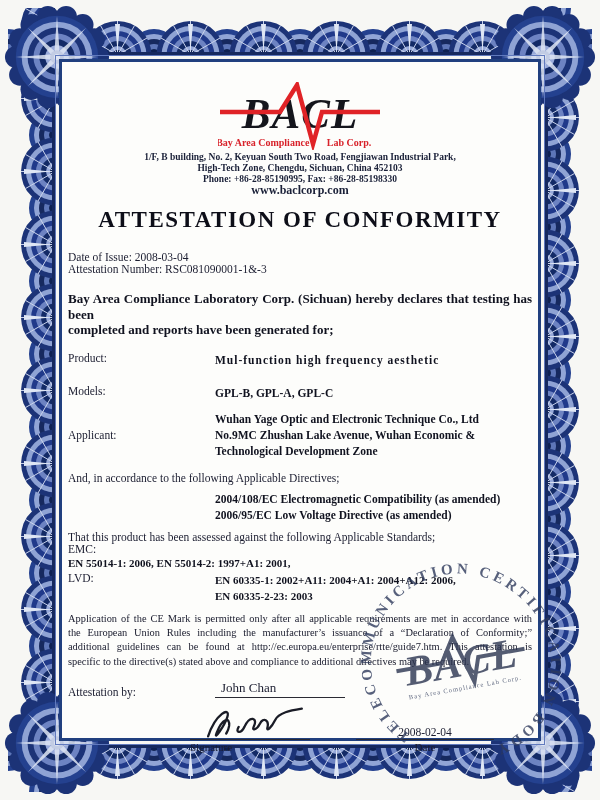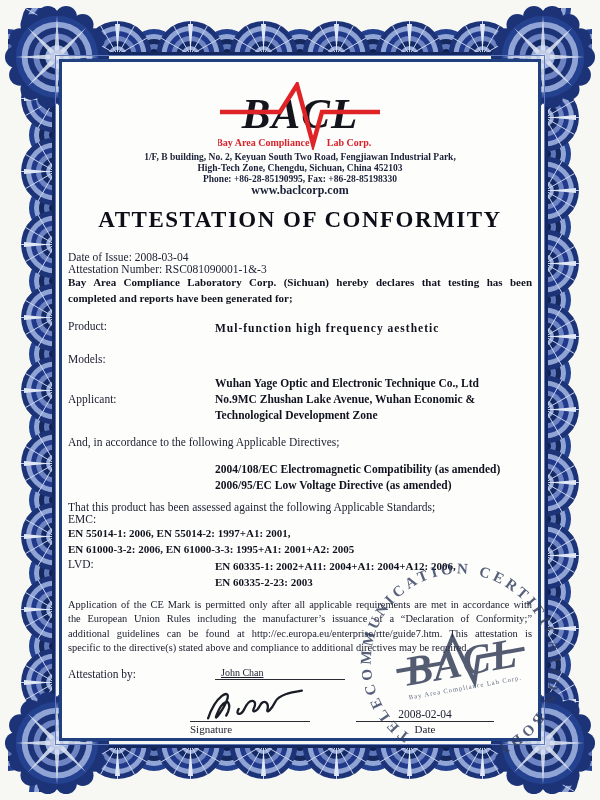--- a/index.html
+++ b/index.html
@@ -18,38 +18,38 @@
   .corner-br{left:489px;top:689px;}
   .frame-a{position:absolute;inset:55px;border:1.5px solid #6079bd;pointer-events:none;}
   .frame-b{position:absolute;inset:59px;border:3.5px solid #21407f;background:#fdfdfb;}
   .content{position:absolute;left:68px;right:68px;top:72px;bottom:58px;}
   .brand{text-align:center;margin-top:10px;}
   .brand svg{margin:0 auto;}
   .addr{margin-top:2px;text-align:center;font-weight:bold;font-size:9.5px;line-height:11px;color:#1a2038;font-family:Liberation Serif, serif;}
   .addr .www{font-size:12px;}
   .doc-title{margin-top:11px;text-align:center;font-weight:bold;font-size:23px;letter-spacing:1.5px;color:#0d0e18;}
   .meta{display:flex;margin-top:18px;font-size:11.5px;flex-direction:column;}
-  .decl{font-weight:bold;font-size:11px;line-height:15.5px;color:#10121f;}
+  .decl{margin-top:16px;font-weight:bold;font-size:13px;line-height:15.5px;color:#10121f;}
   .jline{text-align:justify;text-align-last:justify;}
   .row{display:flex;align-items:flex-start;}
   .lbl{width:147px;flex:none;font-size:11.5px;}
   .val{flex:1;font-weight:bold;font-size:11.5px;line-height:16px;color:#10121f;white-space:nowrap;}
   .val.spread{letter-spacing:1px;}
   .row-product{margin-top:14px;}
   .row-models{margin-top:17px;}
   .row-applicant{margin-top:10px;}
   .intro{margin-top:13px;font-size:11.5px;}
-  .row-directives{margin-top:13px;}
+  .row-directives{margin-top:7px;}
   .row-emc{margin-top:0;flex-direction:column;}
   .row-lvd{margin-top:1px;}
   .std-val{font-size:11px;}
   .ce{margin-top:8px;font-size:10.4px;line-height:14.4px;color:#181a2c;}
   .attest-row{display:flex;margin-top:11px;align-items:flex-end;}
   .attest-row .lbl{font-size:11.5px;}
-  .typed-name{width:122px;border-bottom:1.2px solid #2a2a33;font-size:10px;padding:0 2px 1px 6px;text-decoration:underline;}
+  .typed-name{width:122px;border-bottom:1.2px solid #2a2a33;font-size:13px;padding:0 2px 1px 6px;}
   .sig-row{display:flex;margin-top:2px;}
   .sig-col{margin-left:122px;width:120px;display:flex;flex-direction:column;}
   .sig-col .scribble{margin:2px 0 -7px 8px;}
   .rule{border-top:1.2px solid #2a2a33;}
   .under-label{font-size:11px;padding-top:1px;}
   .date-col{margin-left:46px;width:138px;display:flex;flex-direction:column;justify-content:flex-end;text-align:center;}
   .date-val{font-size:11.5px;margin-bottom:1px;}
   .stamp{position:absolute;left:350px;top:552px;pointer-events:none;}
 </style>
 </head>
@@ -197,20 +197,21 @@
       <div class="jline">Bay Area Compliance Laboratory Corp. (Sichuan) hereby declares that testing has been</div>
       <div>completed and reports have been generated for;</div>
     </div>
 
     <div class="row row-product">
       <div class="lbl">Product:</div>
       <div class="val spread">Mul-function high frequency aesthetic</div>
     </div>
     <div class="row row-models">
       <div class="lbl">Models:</div>
+      <div class="val">GPL-B, GPL-A, GPL-C</div>
     </div>
     <div class="row row-applicant">
       <div class="lbl" style="align-self:center">Applicant:</div>
       <div class="val">
         <div>Wuhan Yage Optic and Electronic Technique Co., Ltd</div>
         <div>No.9MC Zhushan Lake Avenue, Wuhan Economic &amp;</div>
         <div>Technological Development Zone</div>
       </div>
     </div>
 
@@ -221,21 +222,20 @@
         <div>2004/108/EC Electromagnetic Compatibility (as amended)</div>
         <div>2006/95/EC Low Voltage Directive (as amended)</div>
       </div>
     </div>
 
     <div class="intro" style="margin-top:8px">That this product has been assessed against the following Applicable Standards;</div>
     <div class="row row-emc">
       <div class="lbl">EMC:</div>
       <div class="val std-val">
         <div>EN 55014-1: 2006, EN 55014-2: 1997+A1: 2001,</div>
-        <div>EN 61000-3-2: 2006, EN 61000-3-3: 1995+A1: 2001+A2: 2005</div>
       </div>
     </div>
     <div class="row row-lvd">
       <div class="lbl">LVD:</div>
       <div class="val std-val">
         <div>EN 60335-1: 2002+A11: 2004+A1: 2004+A12: 2006,</div>
         <div>EN 60335-2-23: 2003</div>
       </div>
     </div>
 

